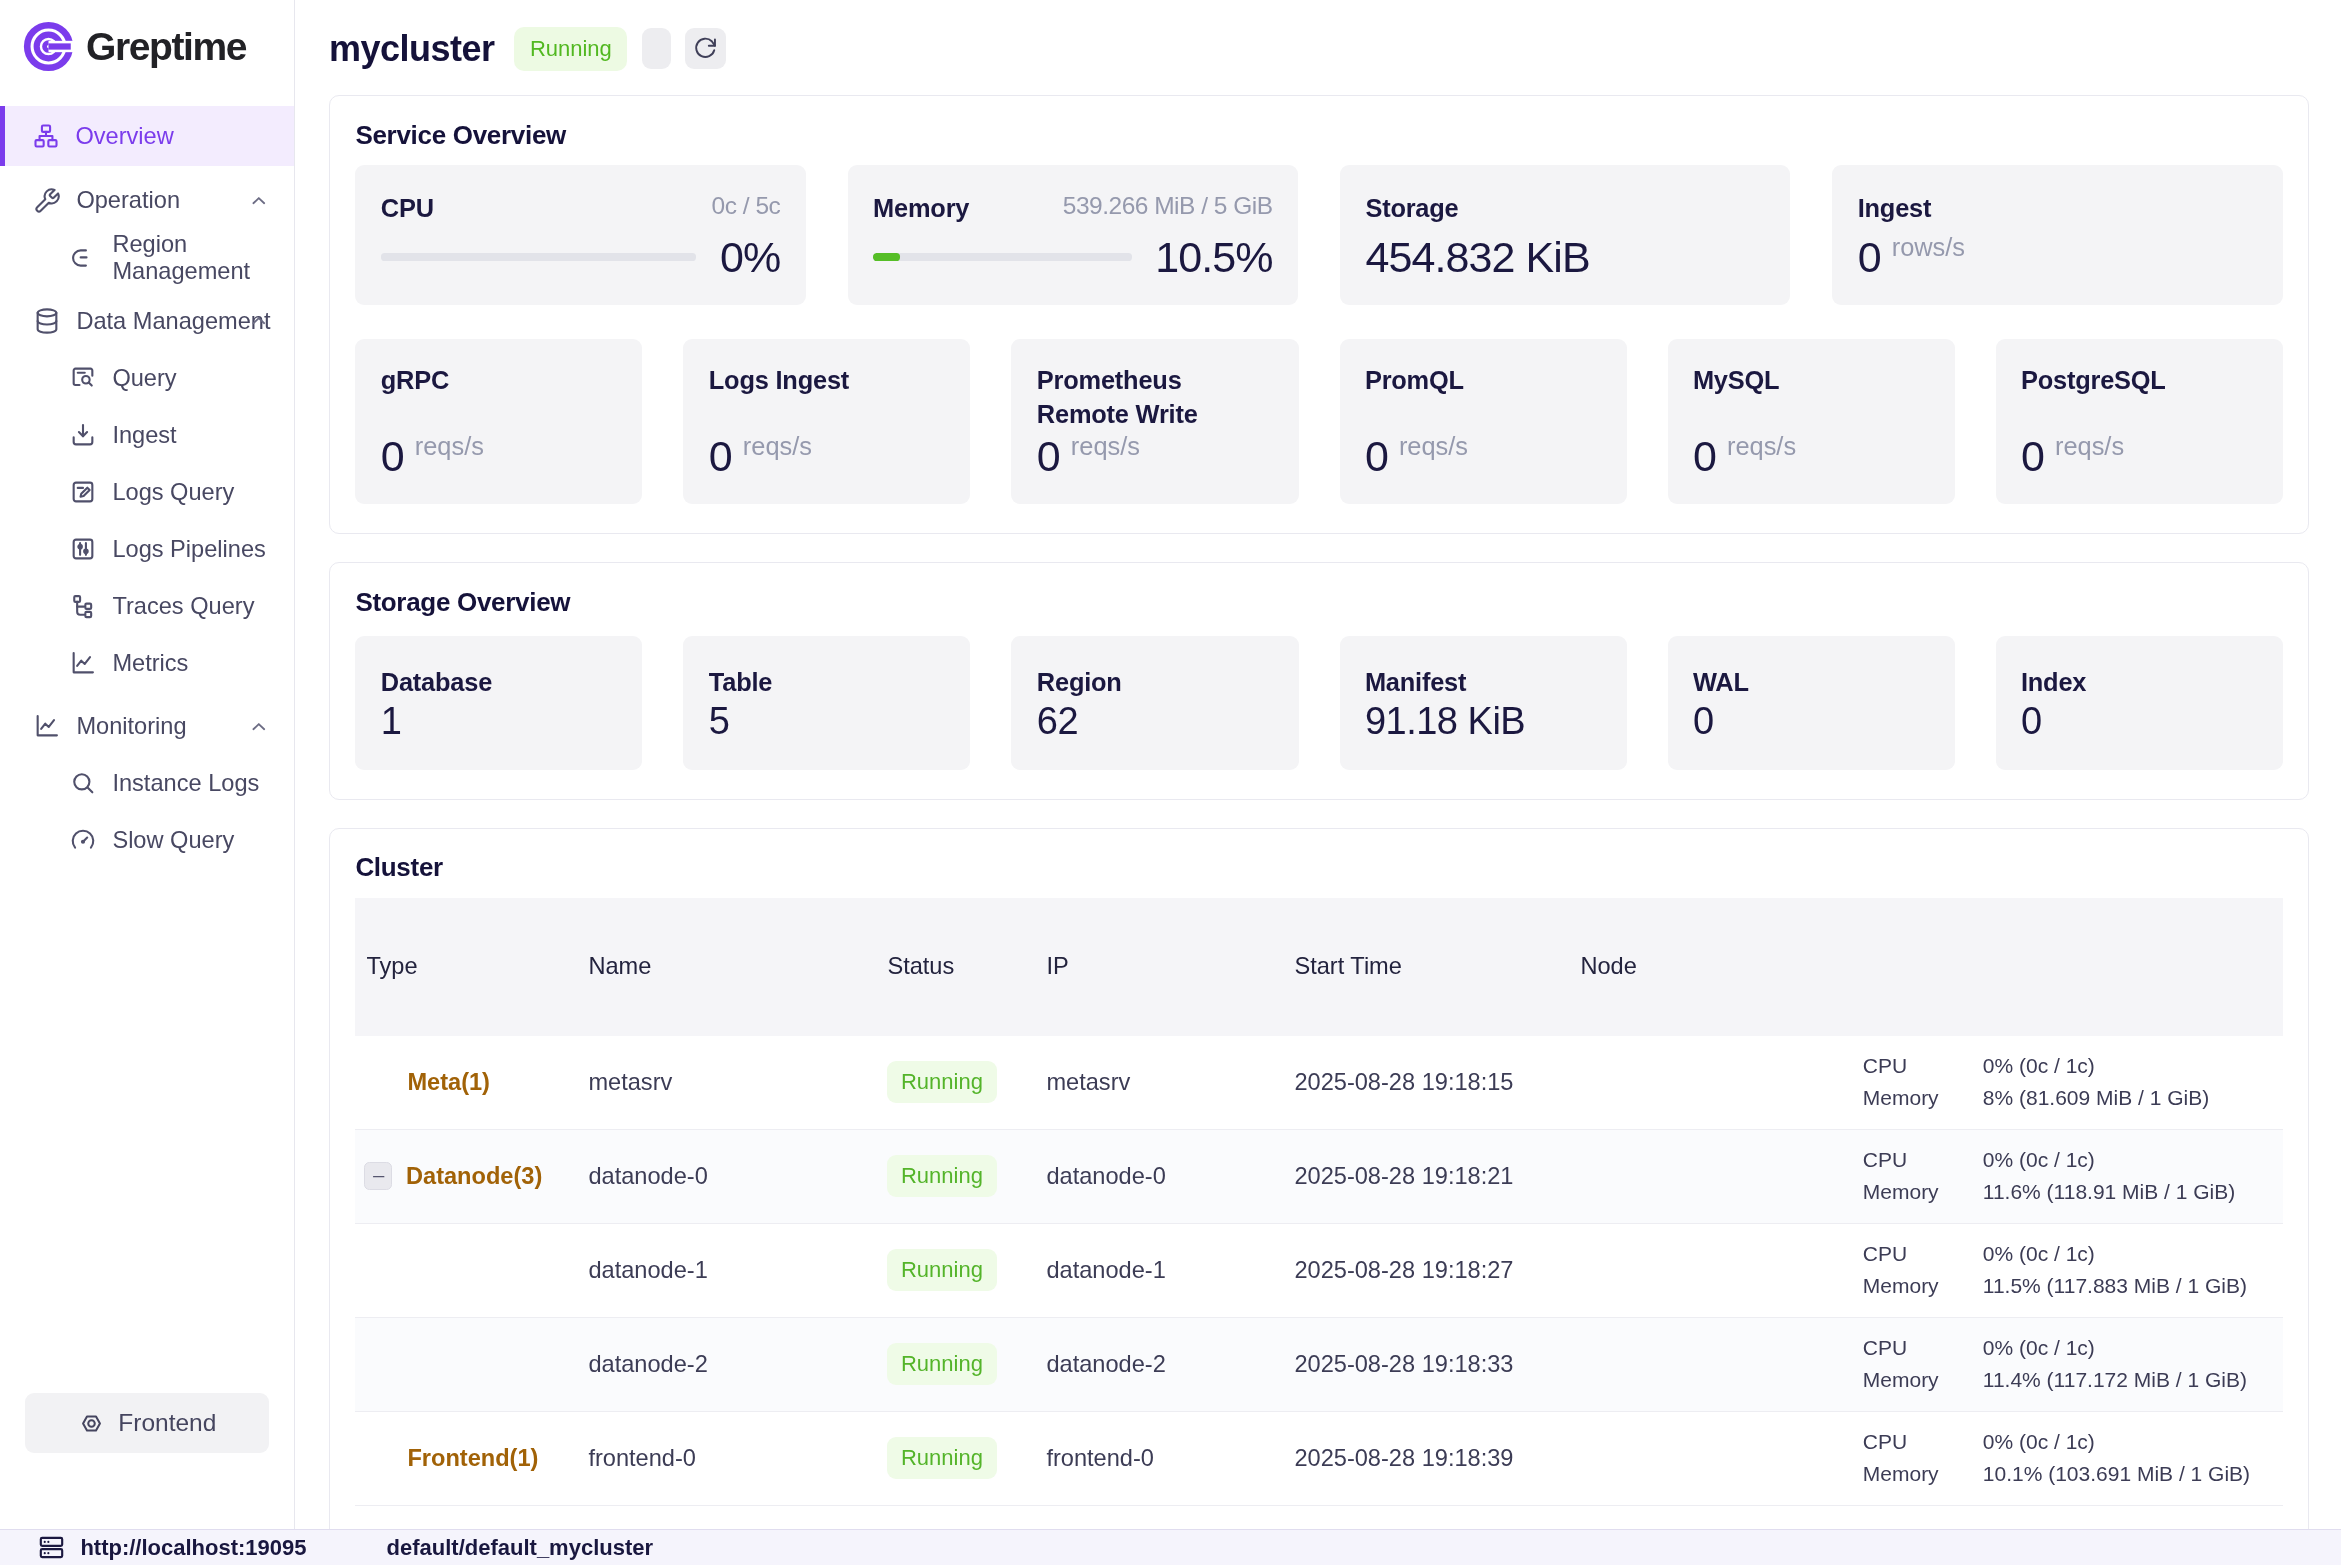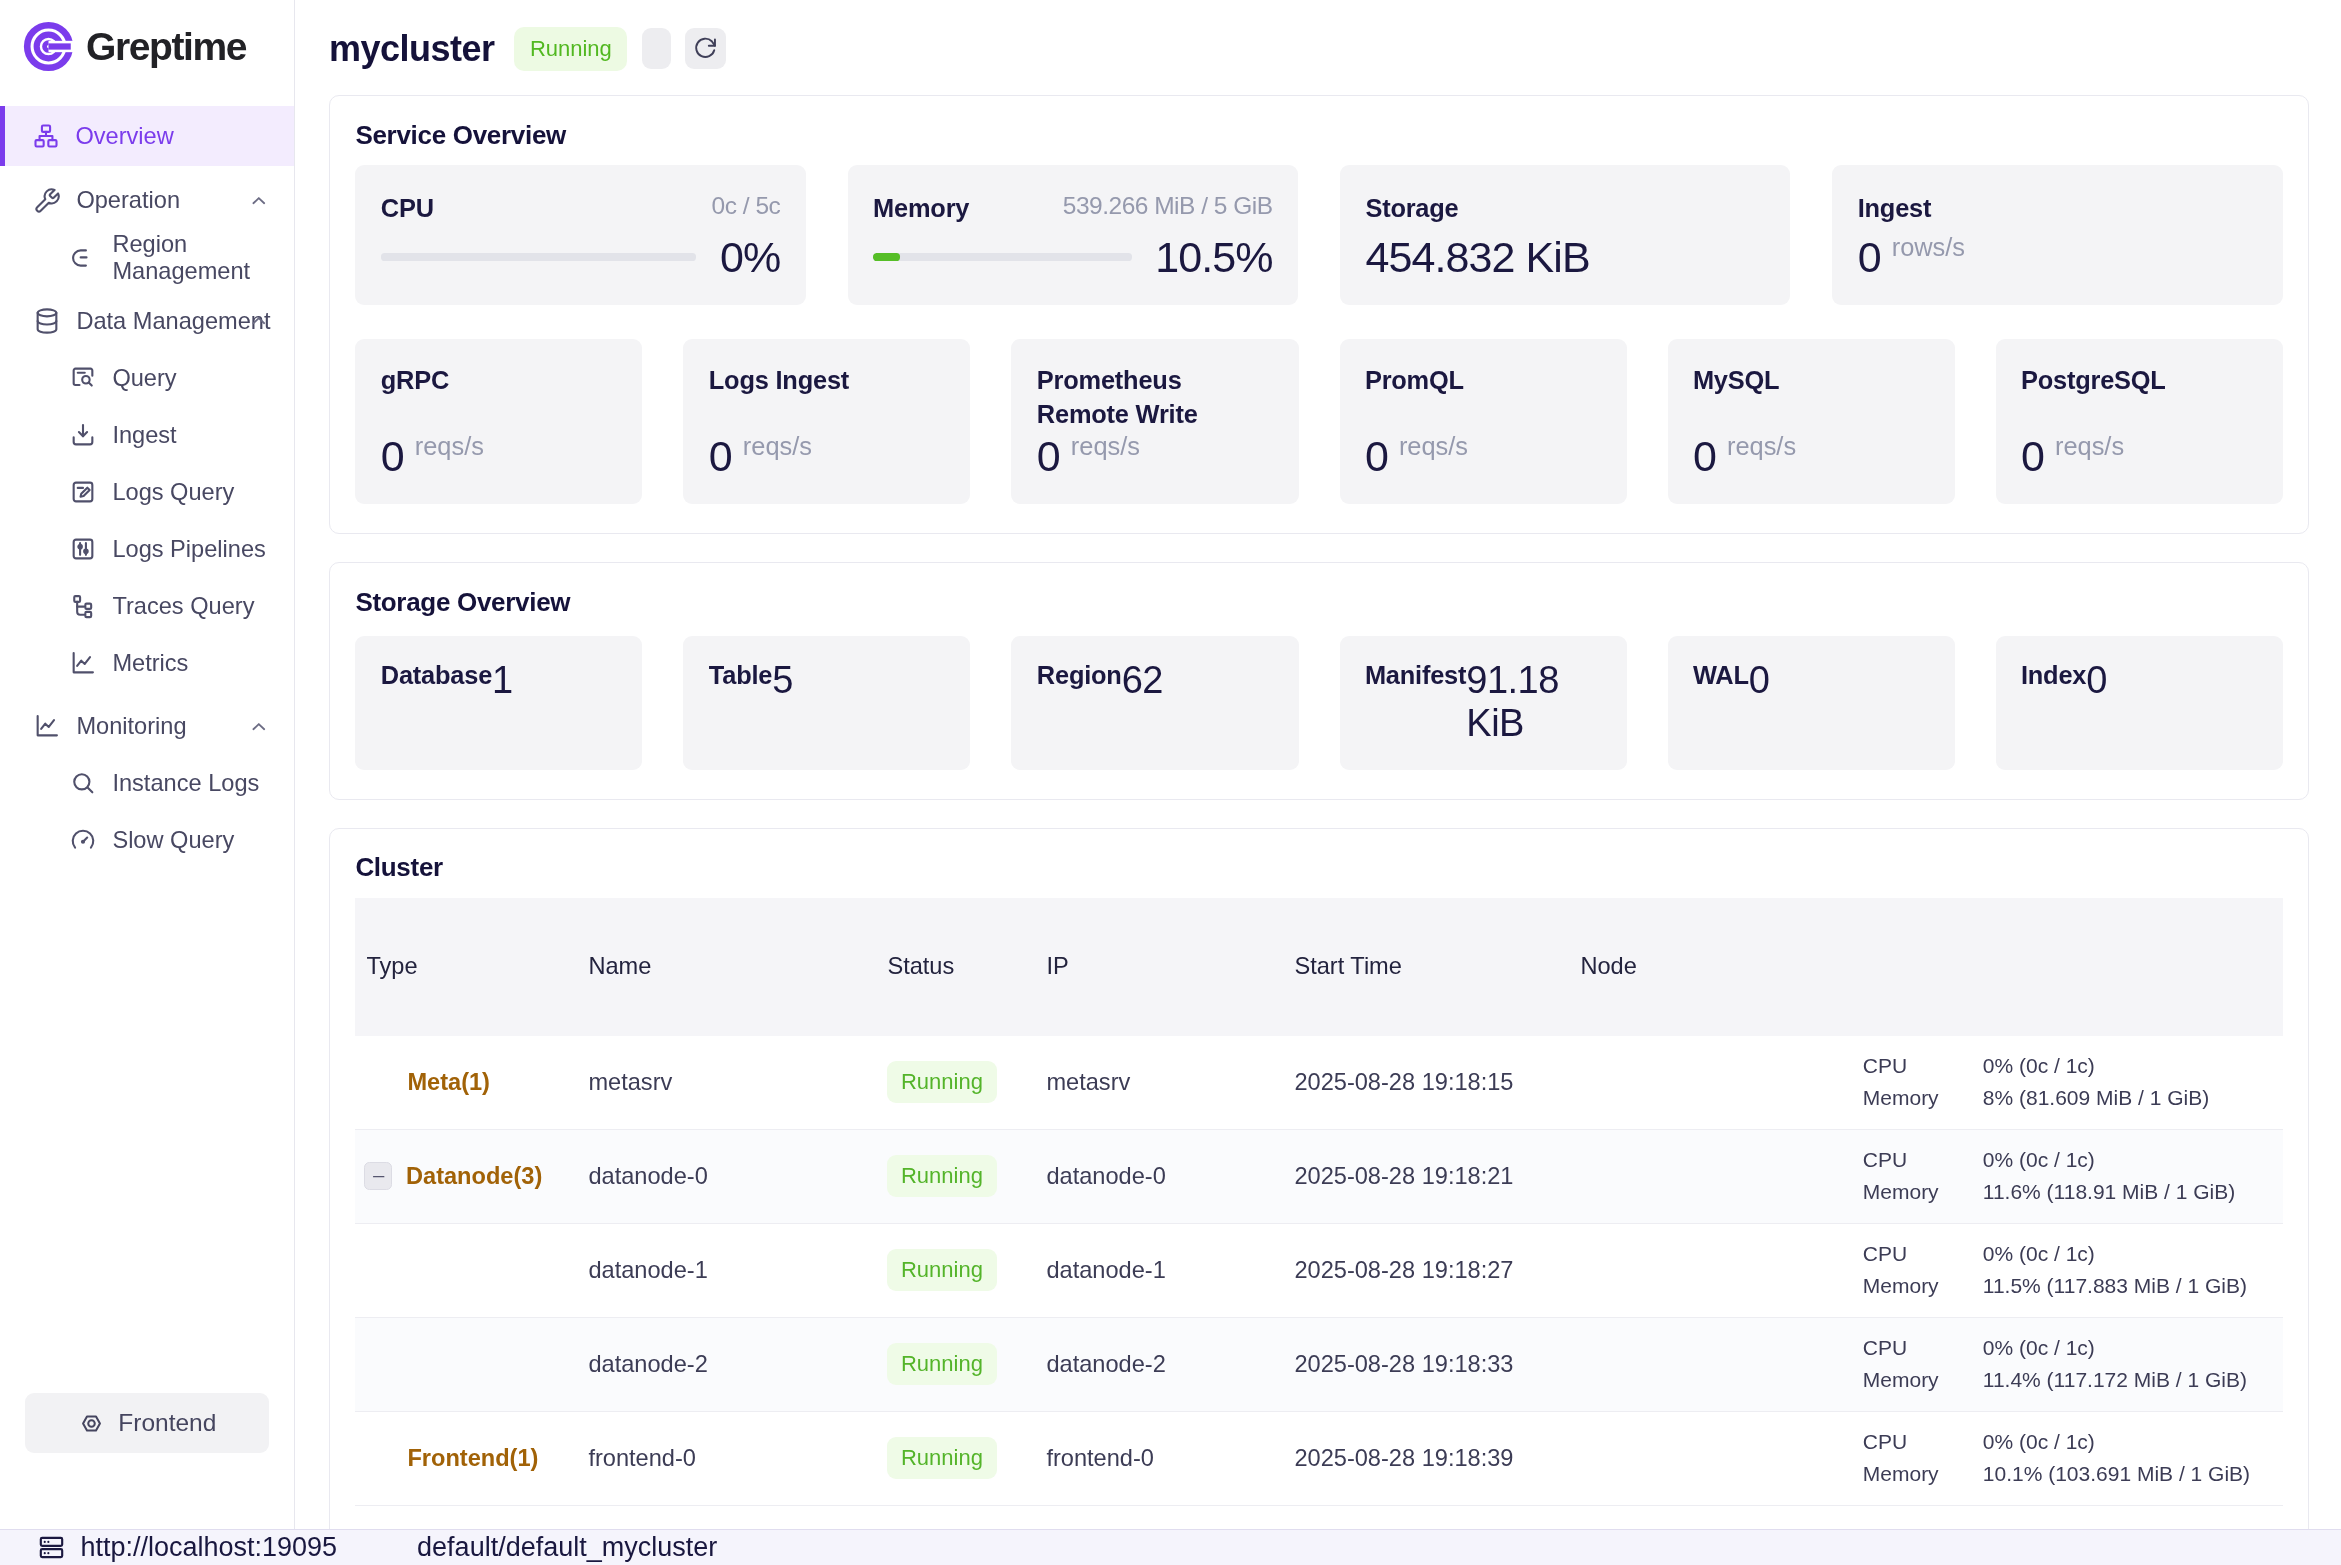--- a/index.html
+++ b/index.html
@@ -62,21 +62,21 @@
   .bar{flex:1;height:7.3px;border-radius:3.6px;background:#e2e3e9;overflow:hidden;}
   .bar .fill{height:100%;border-radius:3.6px;background:var(--progress-green);}
   .big{font-size:43px;color:#1b1840;letter-spacing:-0.9px;}
   .stat-bottom .big{margin-left:23.6px;}
   .value-line{display:flex;align-items:flex-start;gap:11px;}
   .unit{font-size:25.4px;color:var(--text-muted);}
   .rates{margin-top:34px;}
   .rate-card{background:var(--card-bg);border-radius:9px;height:165px;padding:25.4px 25.4px 23.6px 25.4px;
     display:flex;flex-direction:column;justify-content:space-between;}
   .kv-card{background:var(--card-bg);border-radius:9px;height:134px;padding:23.6px 25.4px 20px 25.4px;
-    display:flex;flex-direction:row;justify-content:flex-start;}
+    display:flex;flex-direction:column;justify-content:center;}
   .kv-value{font-size:38px;color:#1b1840;letter-spacing:-0.5px;}
 
   
   .cluster-panel{height:816px;padding-bottom:0;}
   .tbl{width:100%;}
   .thead,.trow{display:grid;grid-template-columns:222px 299px 159px 248px 286px 268px 1fr;}
   .thead{background:var(--table-header-bg);height:138px;align-items:center;margin-top:11px;}
   .th{font-size:23.6px;color:#23233e;padding-left:11px;font-weight:400;}
   .th-res{display:flex;flex-direction:column;align-items:center;justify-content:center;gap:40px;
     padding-left:0;}
@@ -91,21 +91,21 @@
   .row-badge{display:inline-block;background:#effbe7;color:#54b42a;font-size:22px;
     border-radius:9px;padding:8.2px 13.6px;}
   .td-res{padding-left:25.4px;display:flex;flex-direction:column;gap:8.2px;}
   .res-line{display:flex;font-size:21px;color:#3c3c55;}
   .res-line .rl{width:120px;flex:none;}
 
   
   .statusbar{position:fixed;left:0;bottom:0;width:2342px;height:36px;background:var(--statusbar-bg);
     border-top:0.9px solid #e0ddef;display:flex;align-items:center;padding-left:38px;z-index:20;}
   .statusbar svg{width:27px;height:27px;color:#1b1840;flex:none;}
-  .sb-text{font-size:27px;font-weight:400;color:#19173f;margin-left:15.4px;}
+  .sb-text{font-size:22px;font-weight:700;color:#19173f;margin-left:15.4px;}
   .sb-text.scope{margin-left:80px;}
 </style>
 </head>
 <body>
 
 <svg width="0" height="0" style="position:absolute">
   <defs>
     <g id="i-overview" fill="none" stroke="currentColor" stroke-width="1.8" stroke-linecap="round" stroke-linejoin="round">
       <rect x="8.5" y="3" width="7" height="5.5" rx="1"></rect>
         <rect x="3" y="15.5" width="7" height="5.5" rx="1"></rect>

